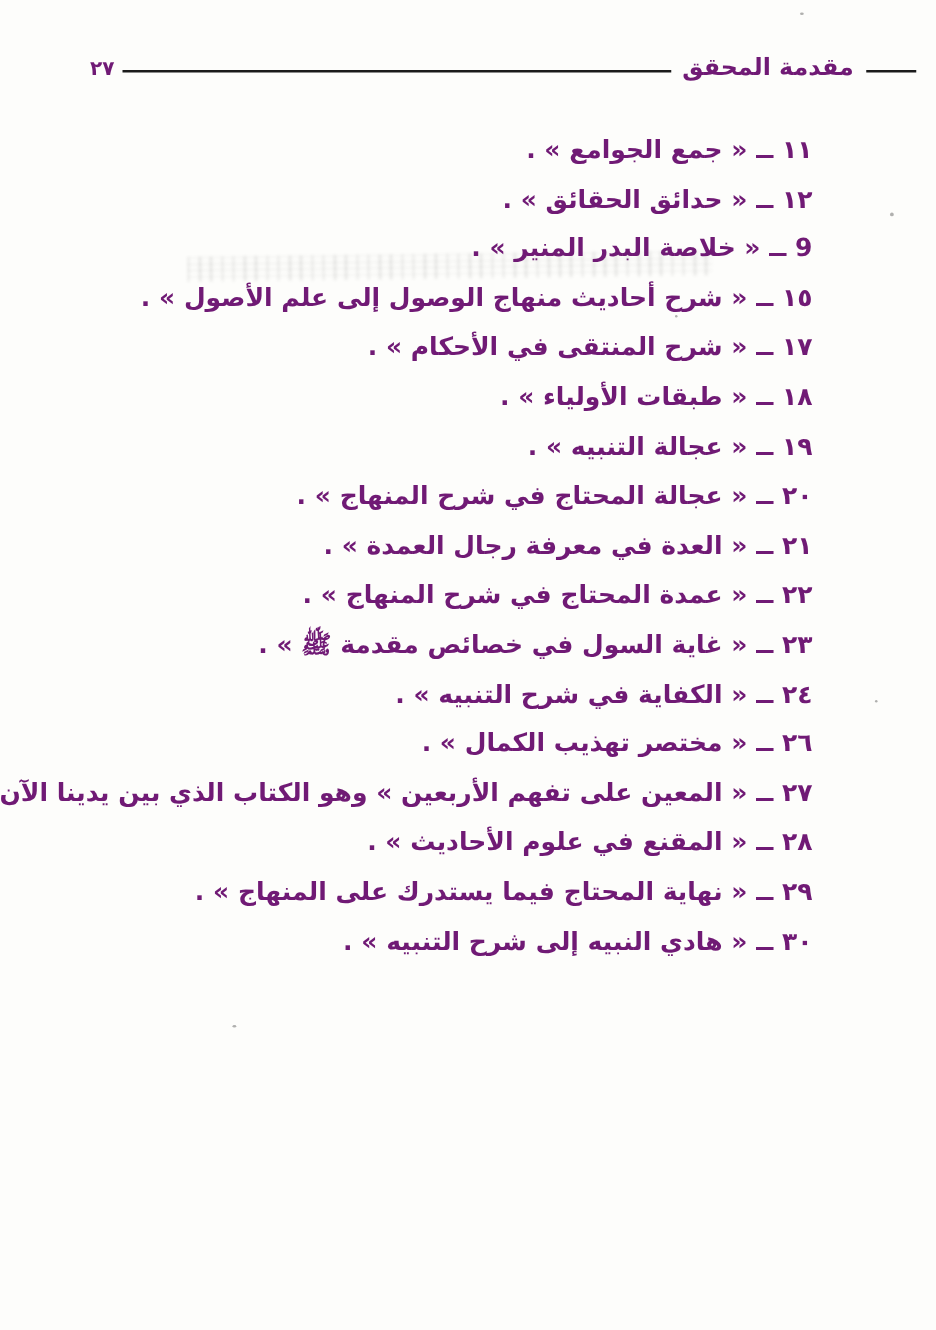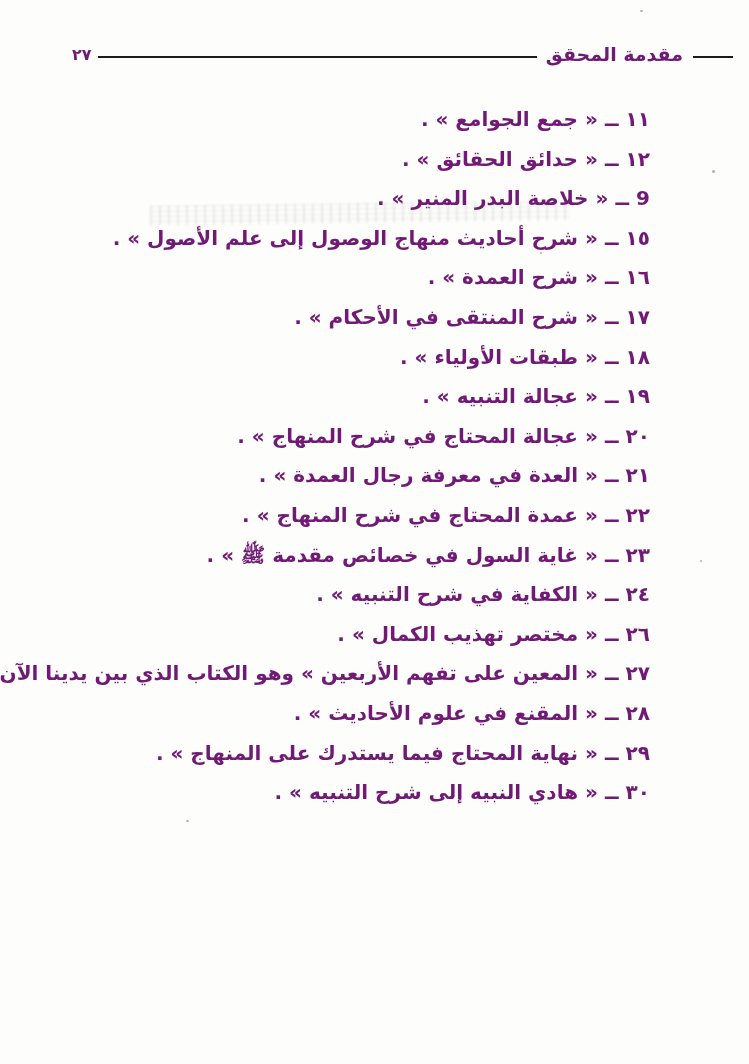--- a/index.html
+++ b/index.html
@@ -118,21 +118,20 @@
   <div class="speck s2"></div>
   <div class="speck s3"></div>
   <div class="speck s4"></div>
   <div class="speck s5"></div>
 
   <div class="list" dir="rtl">
     <div class="item"><span class="num">١١</span><span class="dash">ــ</span><span class="title">« جمع الجوامع » .</span></div>
     <div class="item"><span class="num">١٢</span><span class="dash">ــ</span><span class="title">« حدائق الحقائق » .</span></div>
     <div class="item"><span class="num">9</span><span class="dash">ــ</span><span class="title">« خلاصة البدر المنير » .</span></div>
     <div class="item"><span class="num">١٥</span><span class="dash">ــ</span><span class="title">« شرح أحاديث منهاج الوصول إلى علم الأصول » .</span></div>
-    <div class="item"><span class="num">١٦</span><span class="dash">ــ</span><span class="title">« شرح العمدة » .</span></div>
     <div class="item"><span class="num">١٧</span><span class="dash">ــ</span><span class="title">« شرح المنتقى في الأحكام » .</span></div>
     <div class="item"><span class="num">١٨</span><span class="dash">ــ</span><span class="title">« طبقات الأولياء » .</span></div>
     <div class="item"><span class="num">١٩</span><span class="dash">ــ</span><span class="title">« عجالة التنبيه » .</span></div>
     <div class="item"><span class="num">٢٠</span><span class="dash">ــ</span><span class="title">« عجالة المحتاج في شرح المنهاج » .</span></div>
     <div class="item"><span class="num">٢١</span><span class="dash">ــ</span><span class="title">« العدة في معرفة رجال العمدة » .</span></div>
     <div class="item"><span class="num">٢٢</span><span class="dash">ــ</span><span class="title">« عمدة المحتاج في شرح المنهاج » .</span></div>
     <div class="item"><span class="num">٢٣</span><span class="dash">ــ</span><span class="title">« غاية السول في خصائص مقدمة ﷺ » .</span></div>
     <div class="item"><span class="num">٢٤</span><span class="dash">ــ</span><span class="title">« الكفاية في شرح التنبيه » .</span></div>
     <div class="item"><span class="num">٢٦</span><span class="dash">ــ</span><span class="title">« مختصر تهذيب الكمال » .</span></div>
     <div class="item"><span class="num">٢٧</span><span class="dash">ــ</span><span class="title">« المعين على تفهم الأربعين » وهو الكتاب الذي بين يدينا الآن .</span></div>

